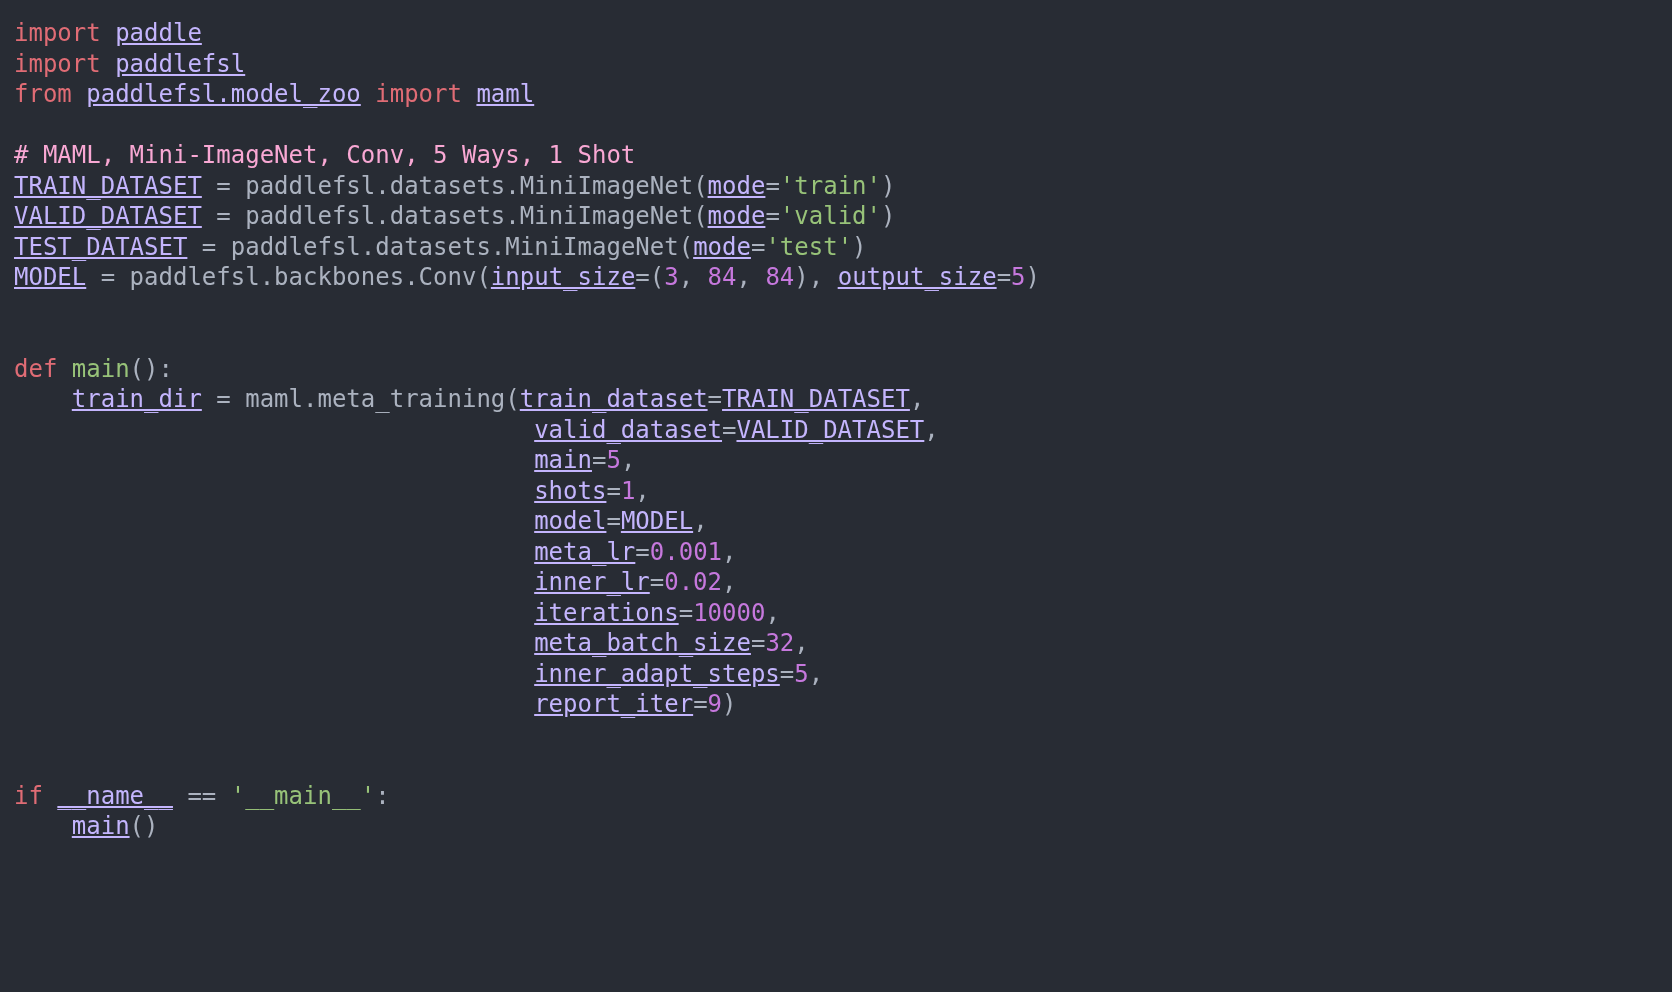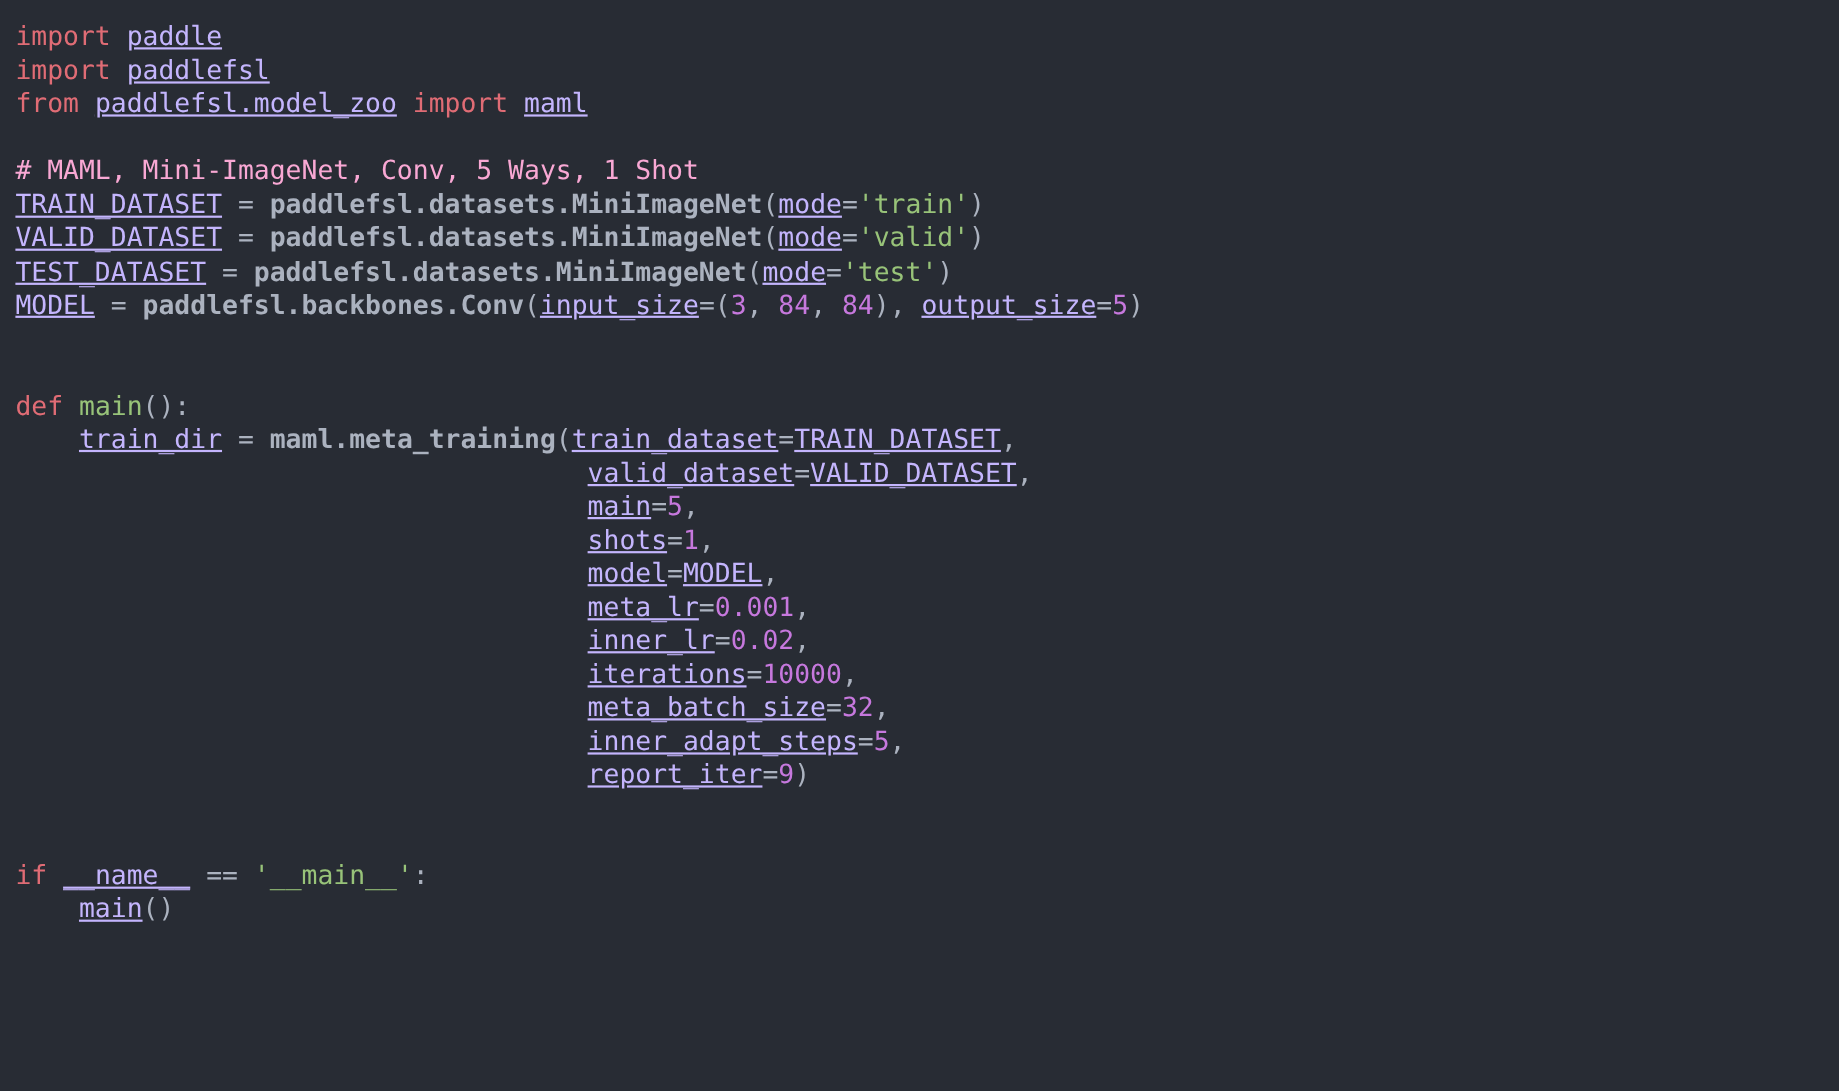--- a/index.html
+++ b/index.html
@@ -20,21 +20,21 @@
     white-space: pre;
   }
   .tok-keyword { color: #e06c75; }    
   .tok-module  { color: #c4b5fd; text-decoration: underline; }
   .tok-defname { color: #98c379; }    
   .tok-str     { color: #98c379; text-align: right; }    
   .tok-num     { color: #c678dd; }    
   .tok-comment { color: #f9a8d4; }
   .tok-op      { color: #abb2bf; }
   .tok-paren   { color: #abb2bf; }
-  .tok-call    { color: #abb2bf; font-weight: bold; }
+  .tok-call    { color: #abb2bf; }
 </style>
 </head>
 <body>
 
 <pre id="editor"><span><span class="tok-keyword">import</span><span> </span><span class="tok-module">paddle</span></span>
 <span><span class="tok-keyword">import</span><span> </span><span class="tok-module">paddlefsl</span></span>
 <span><span class="tok-keyword">from</span><span> </span><span class="tok-module">paddlefsl.model_zoo</span><span> </span><span class="tok-keyword">import</span><span> </span><span class="tok-module">maml</span></span>
 <span></span>
 <span><span class="tok-comment"># MAML, Mini-ImageNet, Conv, 5 Ways, 1 Shot</span></span>
 <span><span class="tok-module">TRAIN_DATASET</span><span class="tok-op"> = </span><span class="tok-call">paddlefsl.datasets.MiniImageNet</span><span class="tok-paren">(</span><span class="tok-module">mode</span><span class="tok-op">=</span><span class="tok-str">'train'</span><span class="tok-paren">)</span></span>

